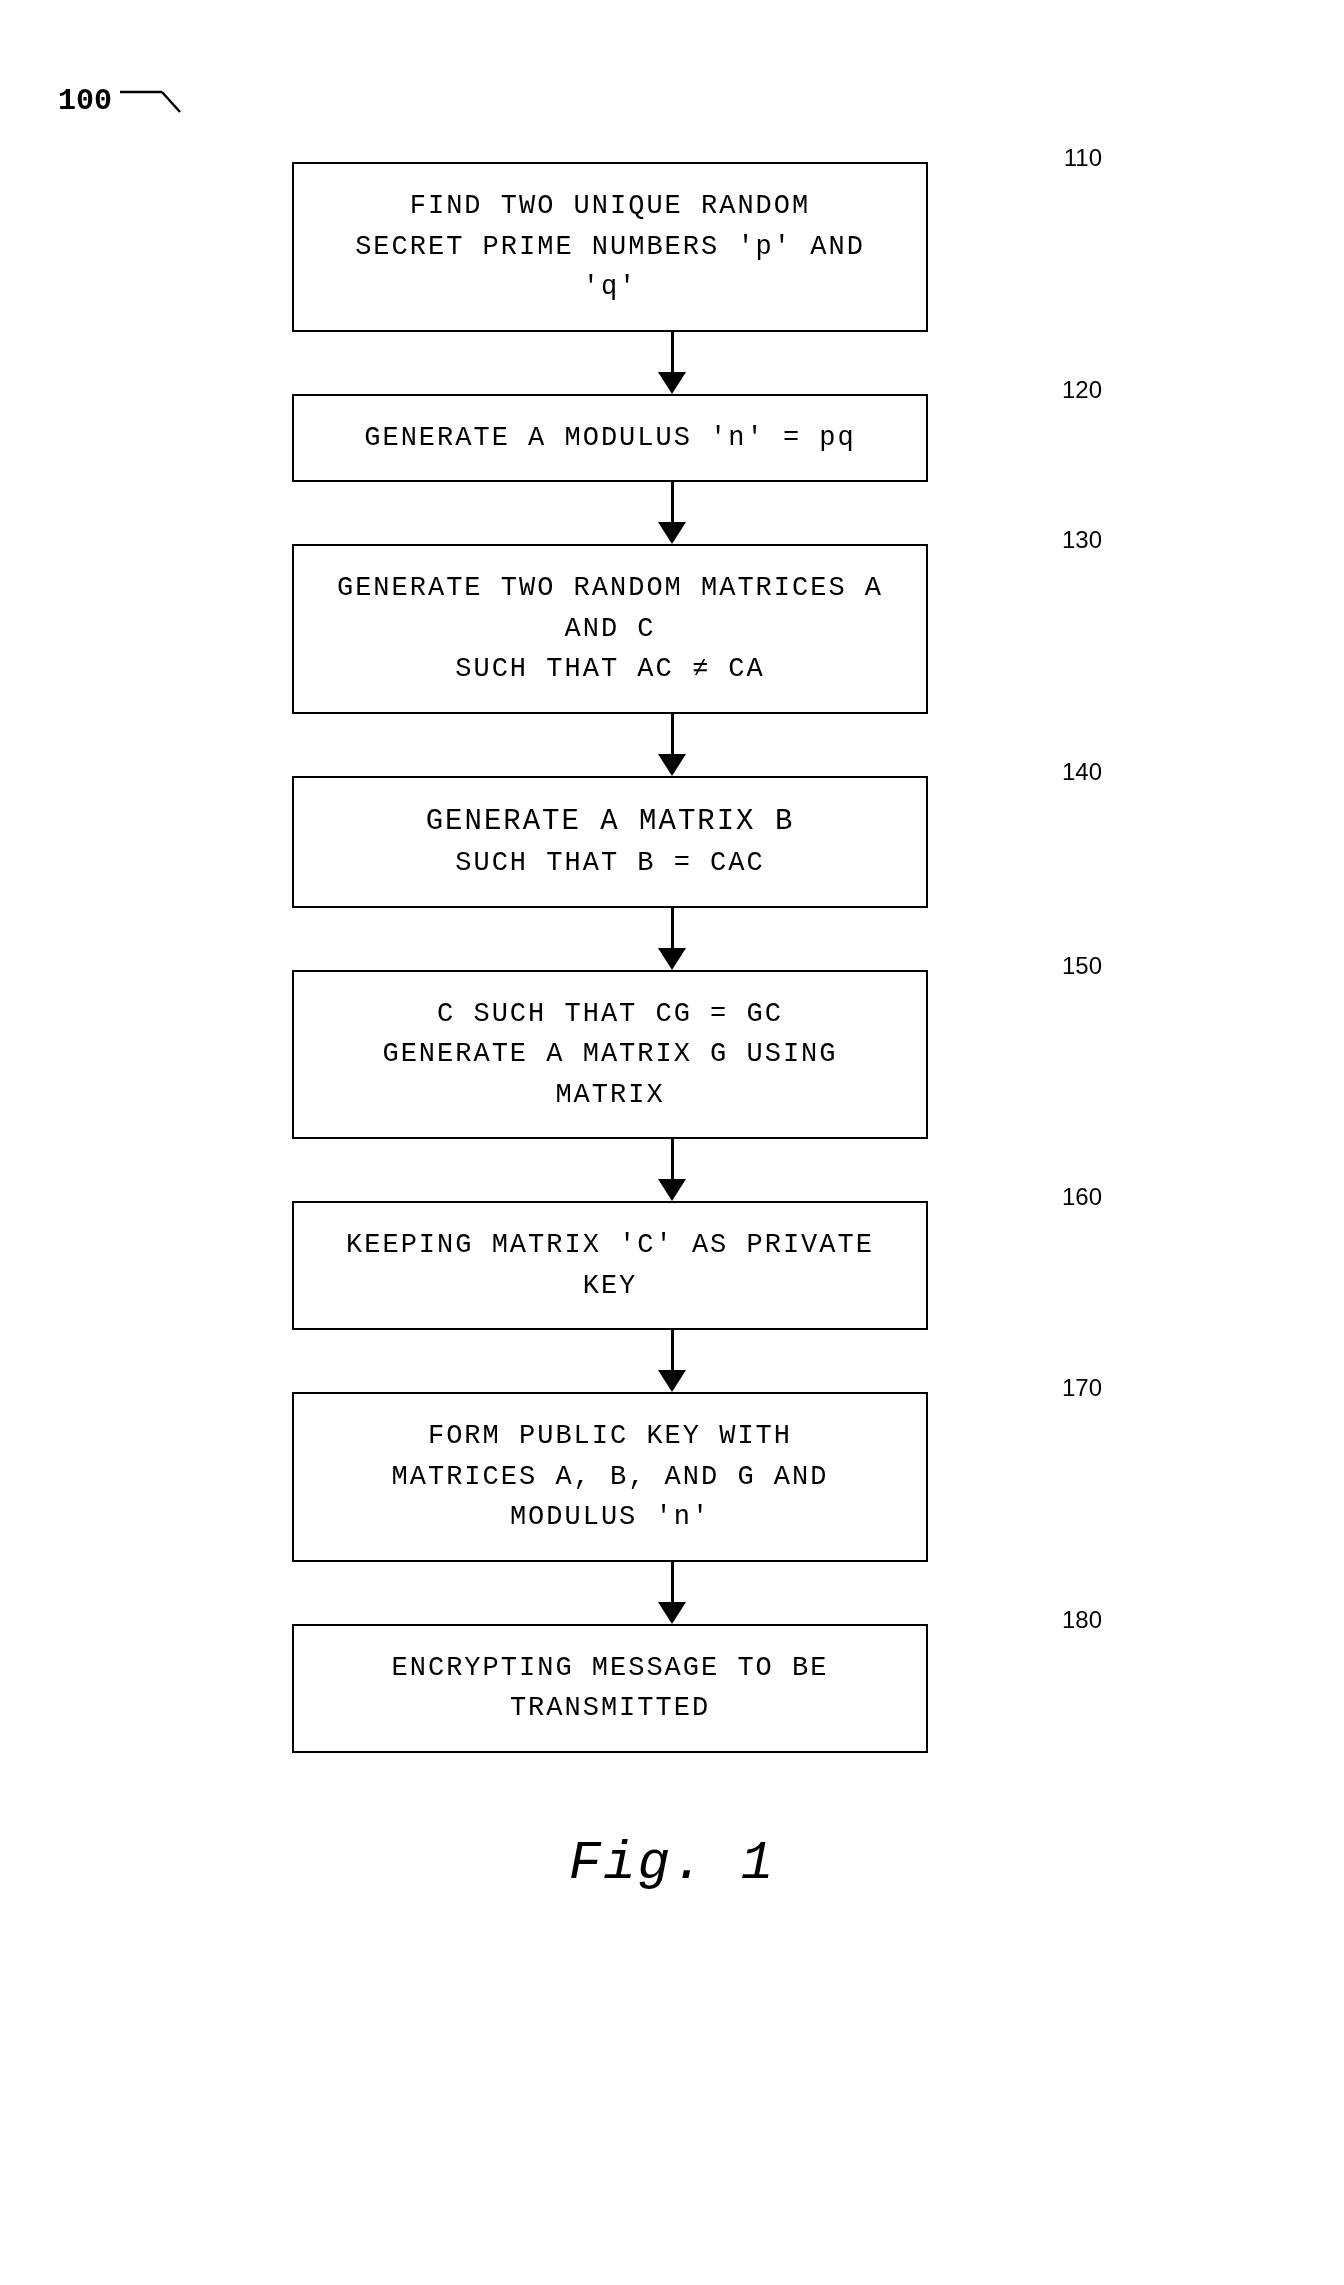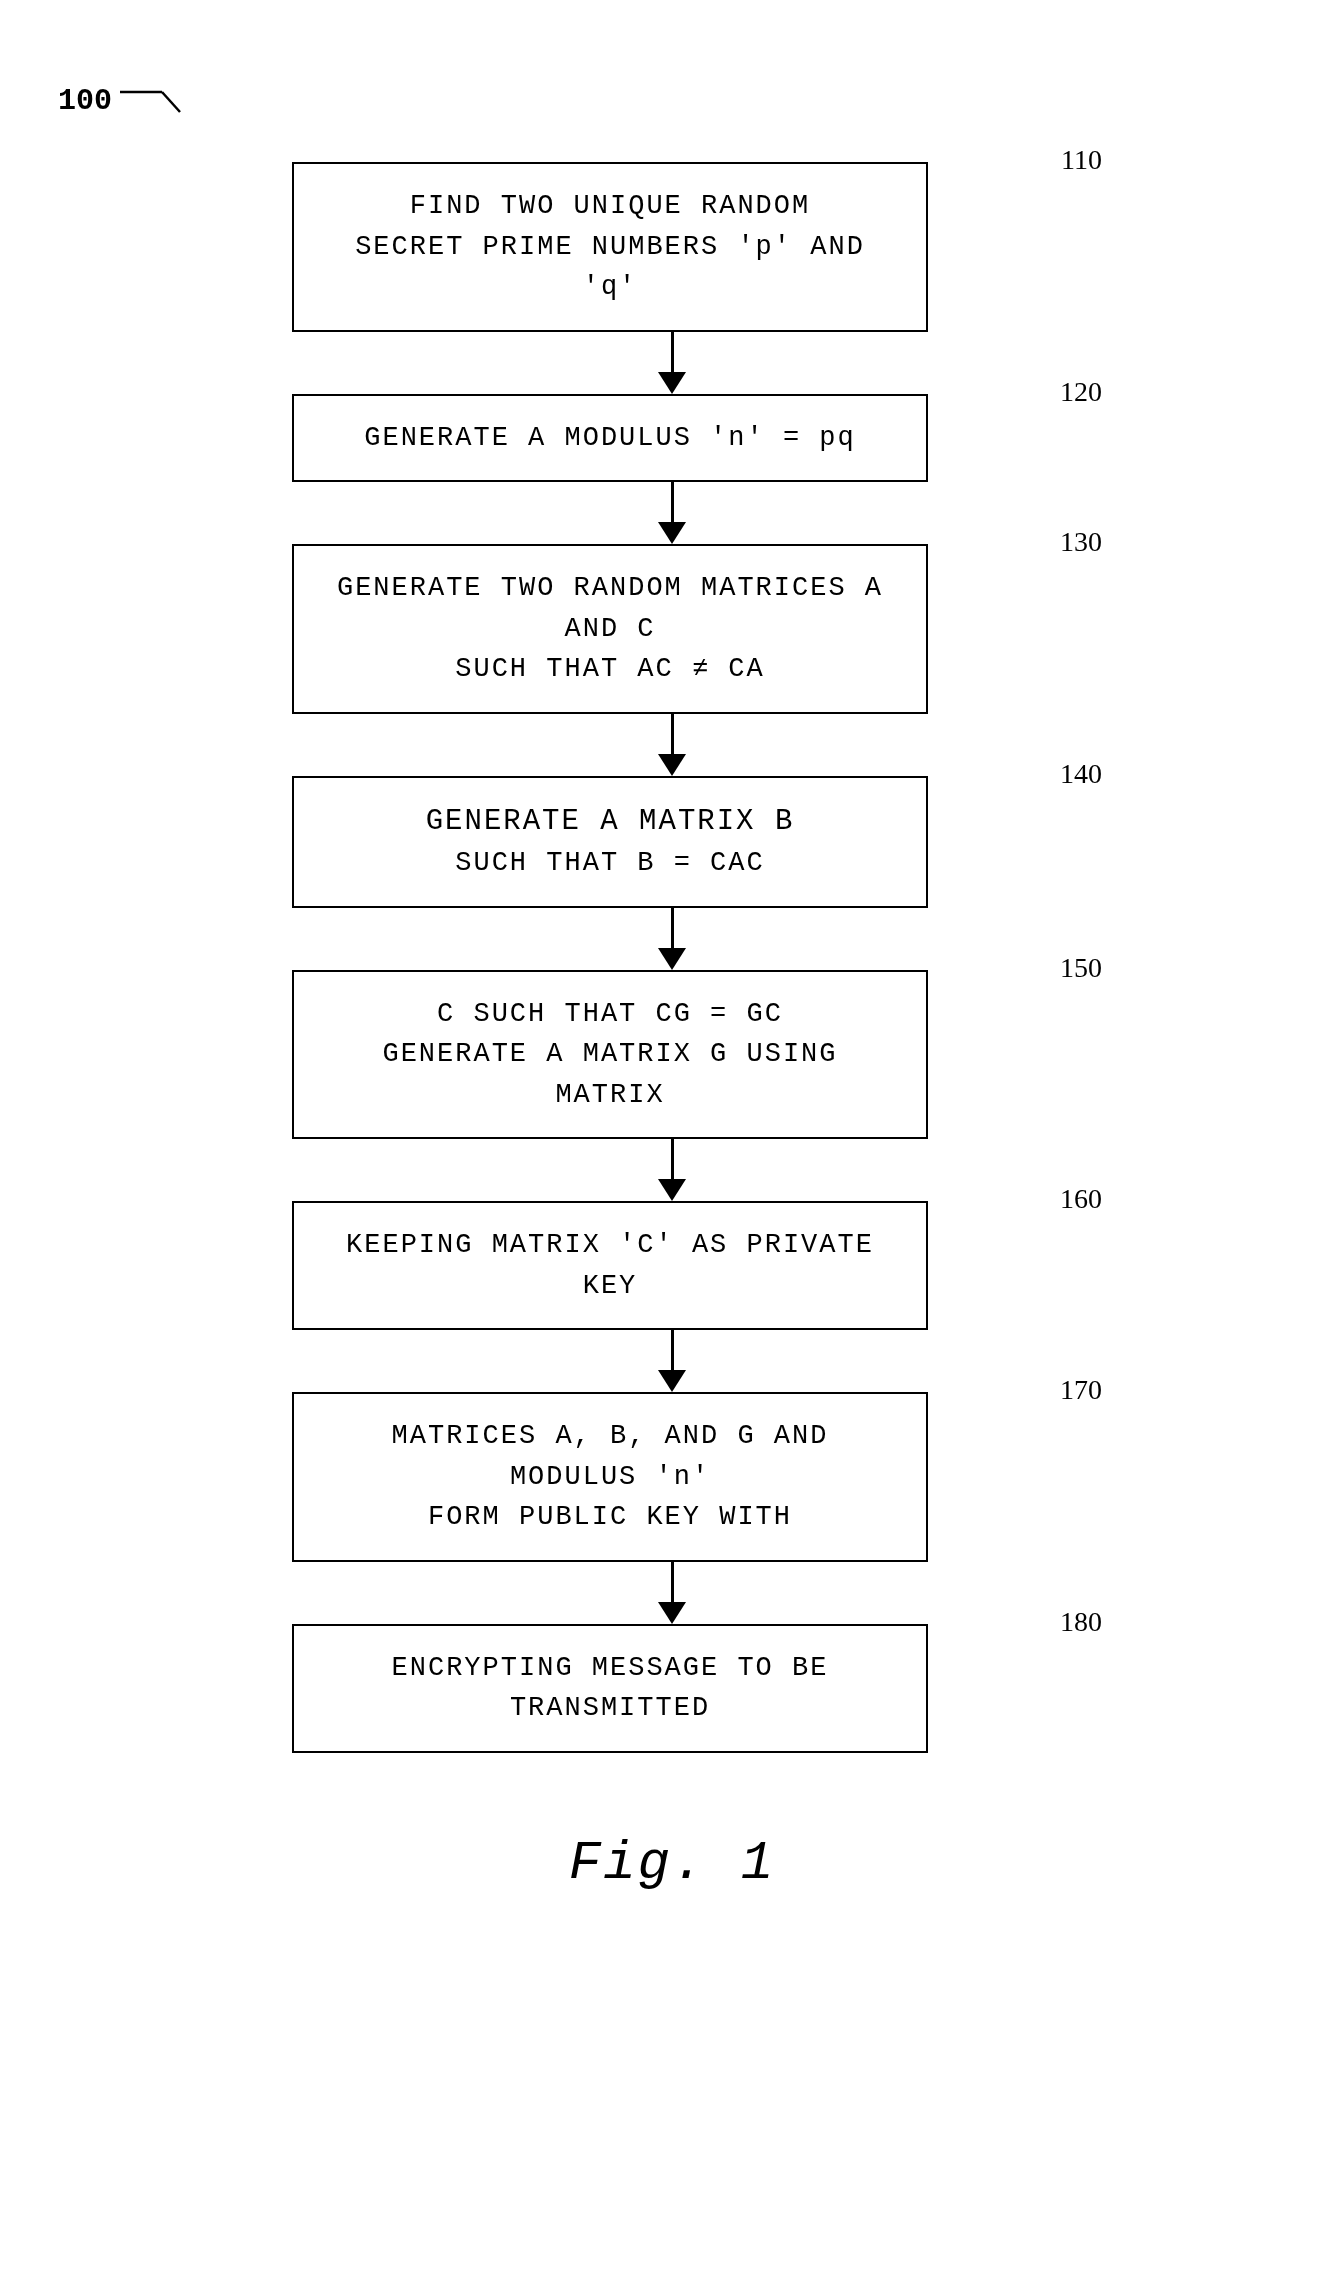--- a/index.html
+++ b/index.html
@@ -46,22 +46,22 @@
       font-size: 26px;
       font-weight: normal;
       letter-spacing: 1px;
       line-height: 1.5;
     }
 
     .step-label {
       position: absolute;
       right: -50px;
       top: -18px;
-      font-size: 28px;
-      font-family: Liberation Serif, serif;
+      font-size: 24px;
+      font-family: Liberation Sans, sans-serif;
     }
 
     .arrow-down {
       width: 0;
       height: 0;
       border-left: 14px solid transparent;
       border-right: 14px solid transparent;
       border-top: 22px solid #000000;
       margin: 0 auto;
     }
@@ -183,22 +183,22 @@
     </div>
 
     <div class="arrow-connector">
       <div class="arrow-line"></div>
       <div class="arrow-down"></div>
     </div>
 
     <div style="position:relative; width:760px;">
       <div class="step-box">
         <div class="corner-mark"></div>
+        <div style="font-size:27px; letter-spacing:2px;">FORM PUBLIC KEY WITH</div>
         <div style="font-size:27px; letter-spacing:2px;">MATRICES A, B, AND G AND MODULUS 'n'</div>
-        <div style="font-size:27px; letter-spacing:2px;">FORM PUBLIC KEY WITH</div>
       </div>
       <span class="step-label">170</span>
     </div>
 
     <div class="arrow-connector">
       <div class="arrow-line"></div>
       <div class="arrow-down"></div>
     </div>
 
     <div style="position:relative; width:760px;">

